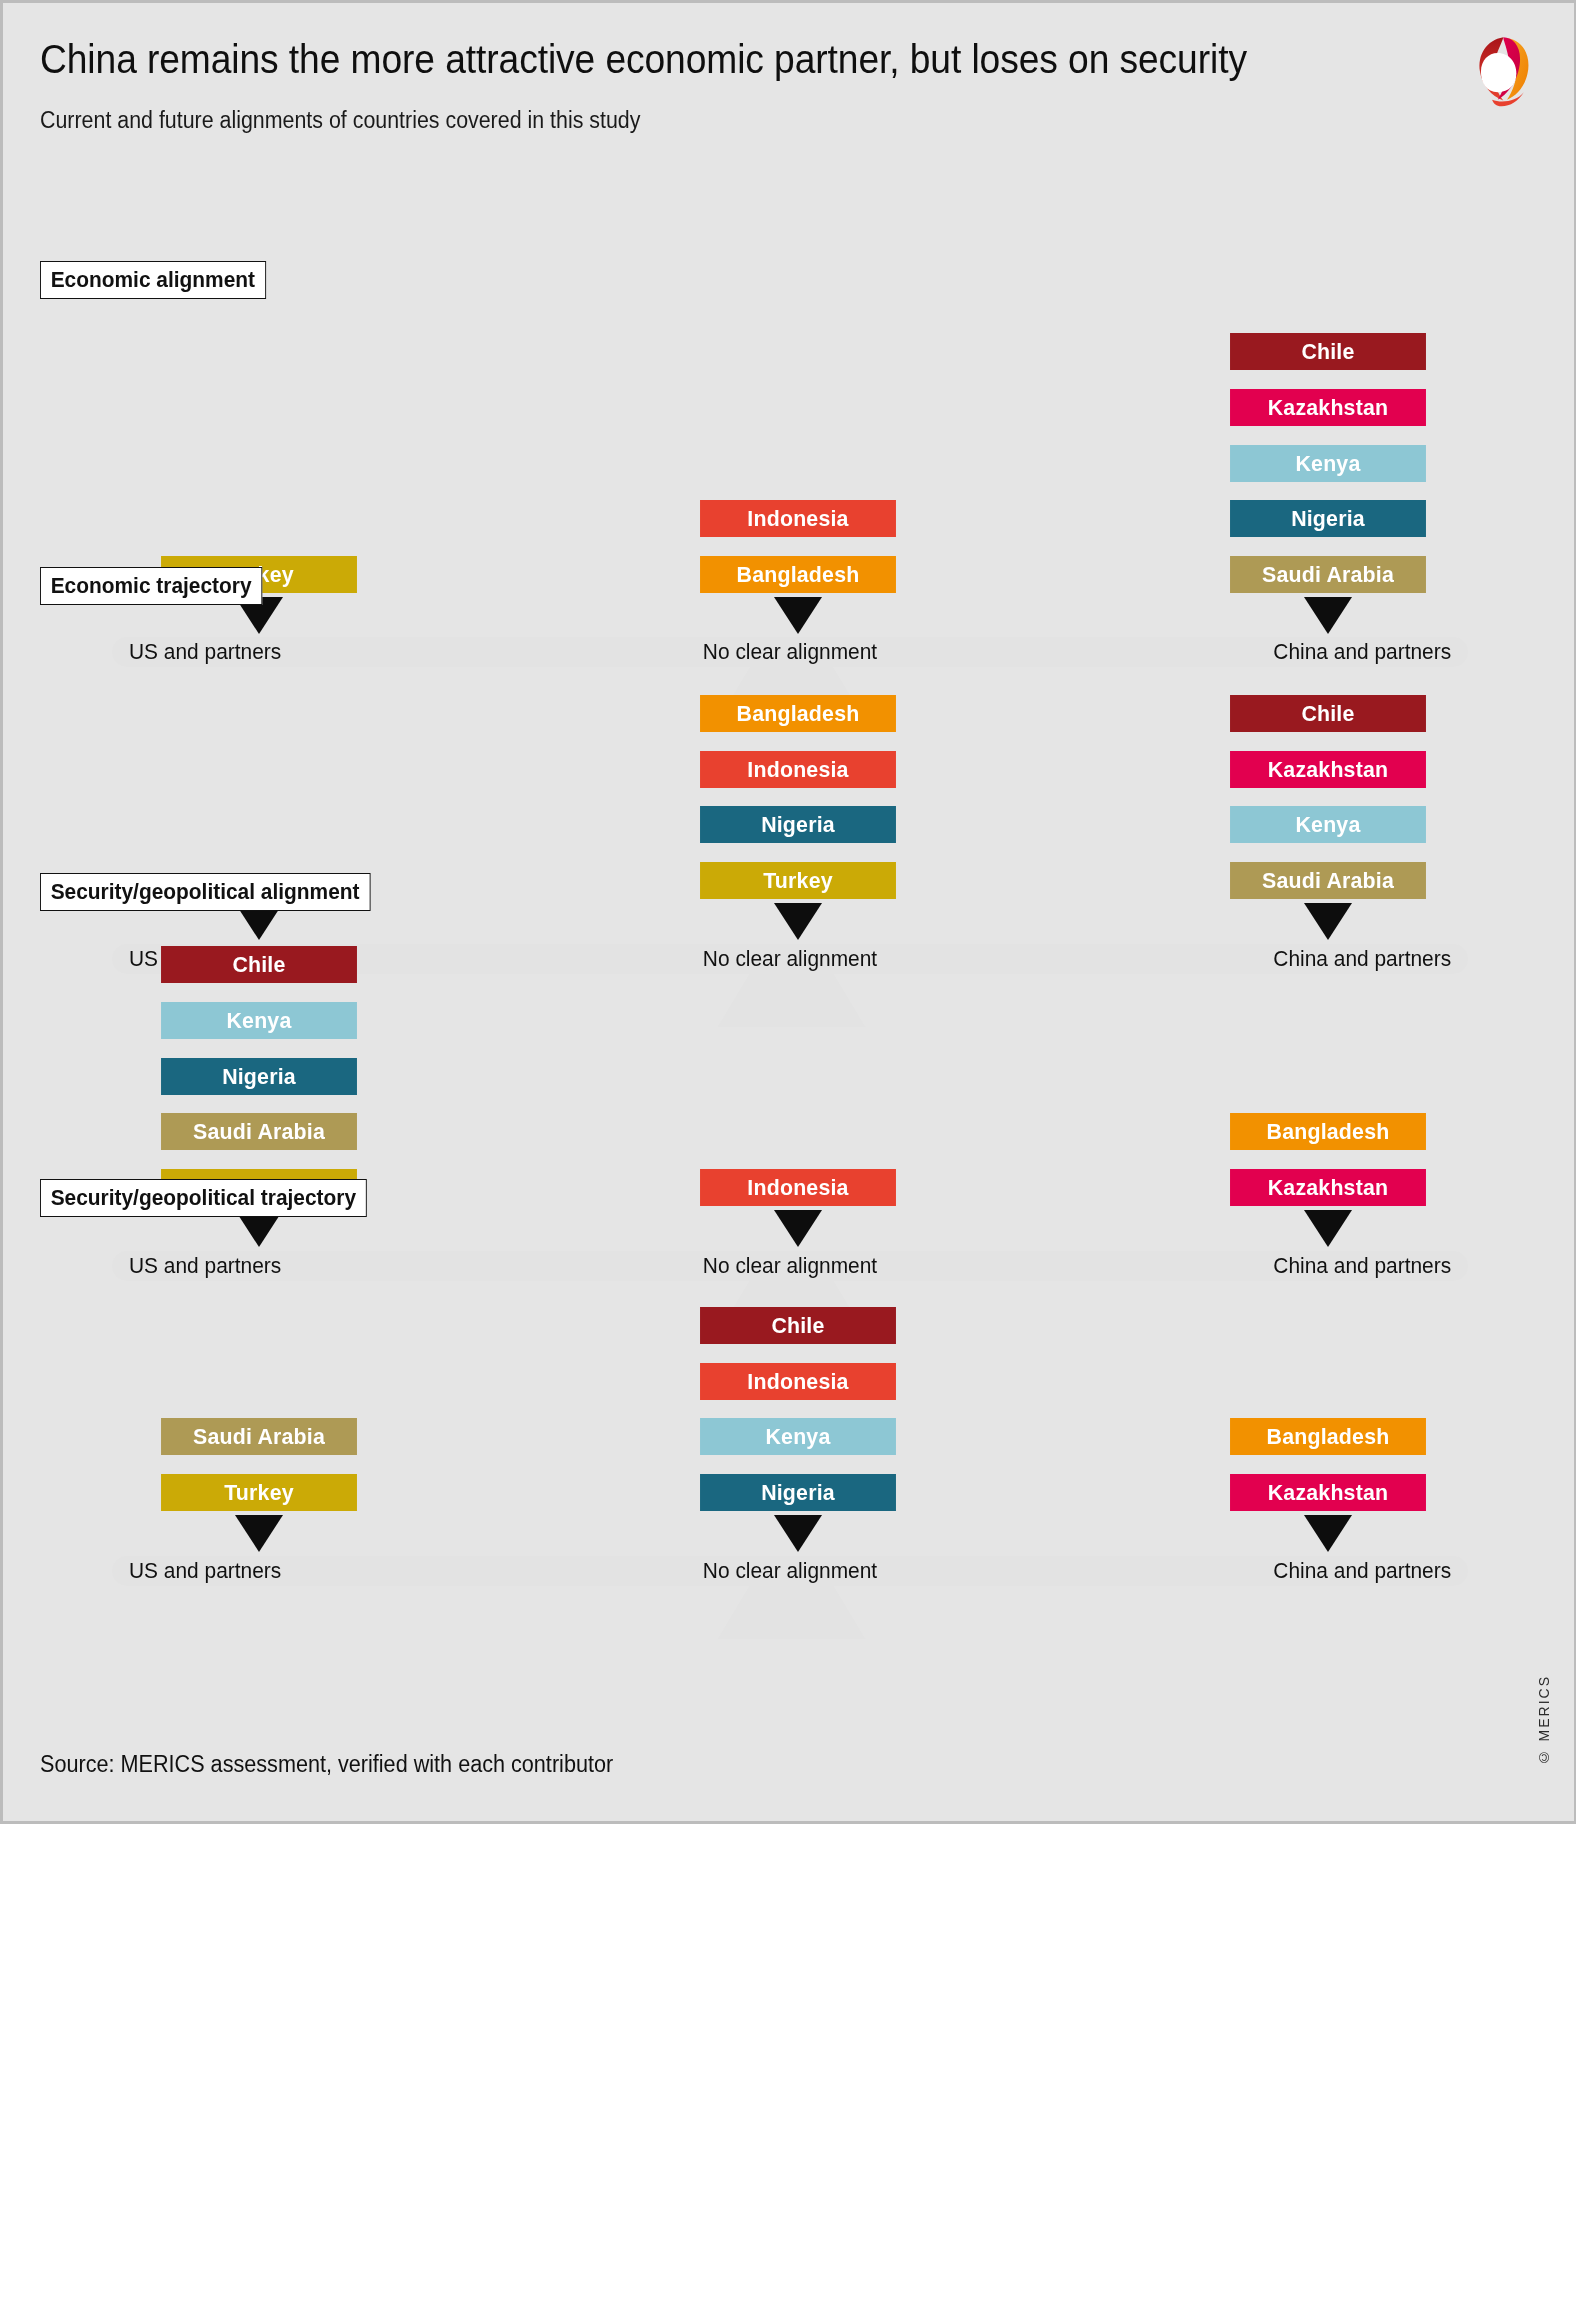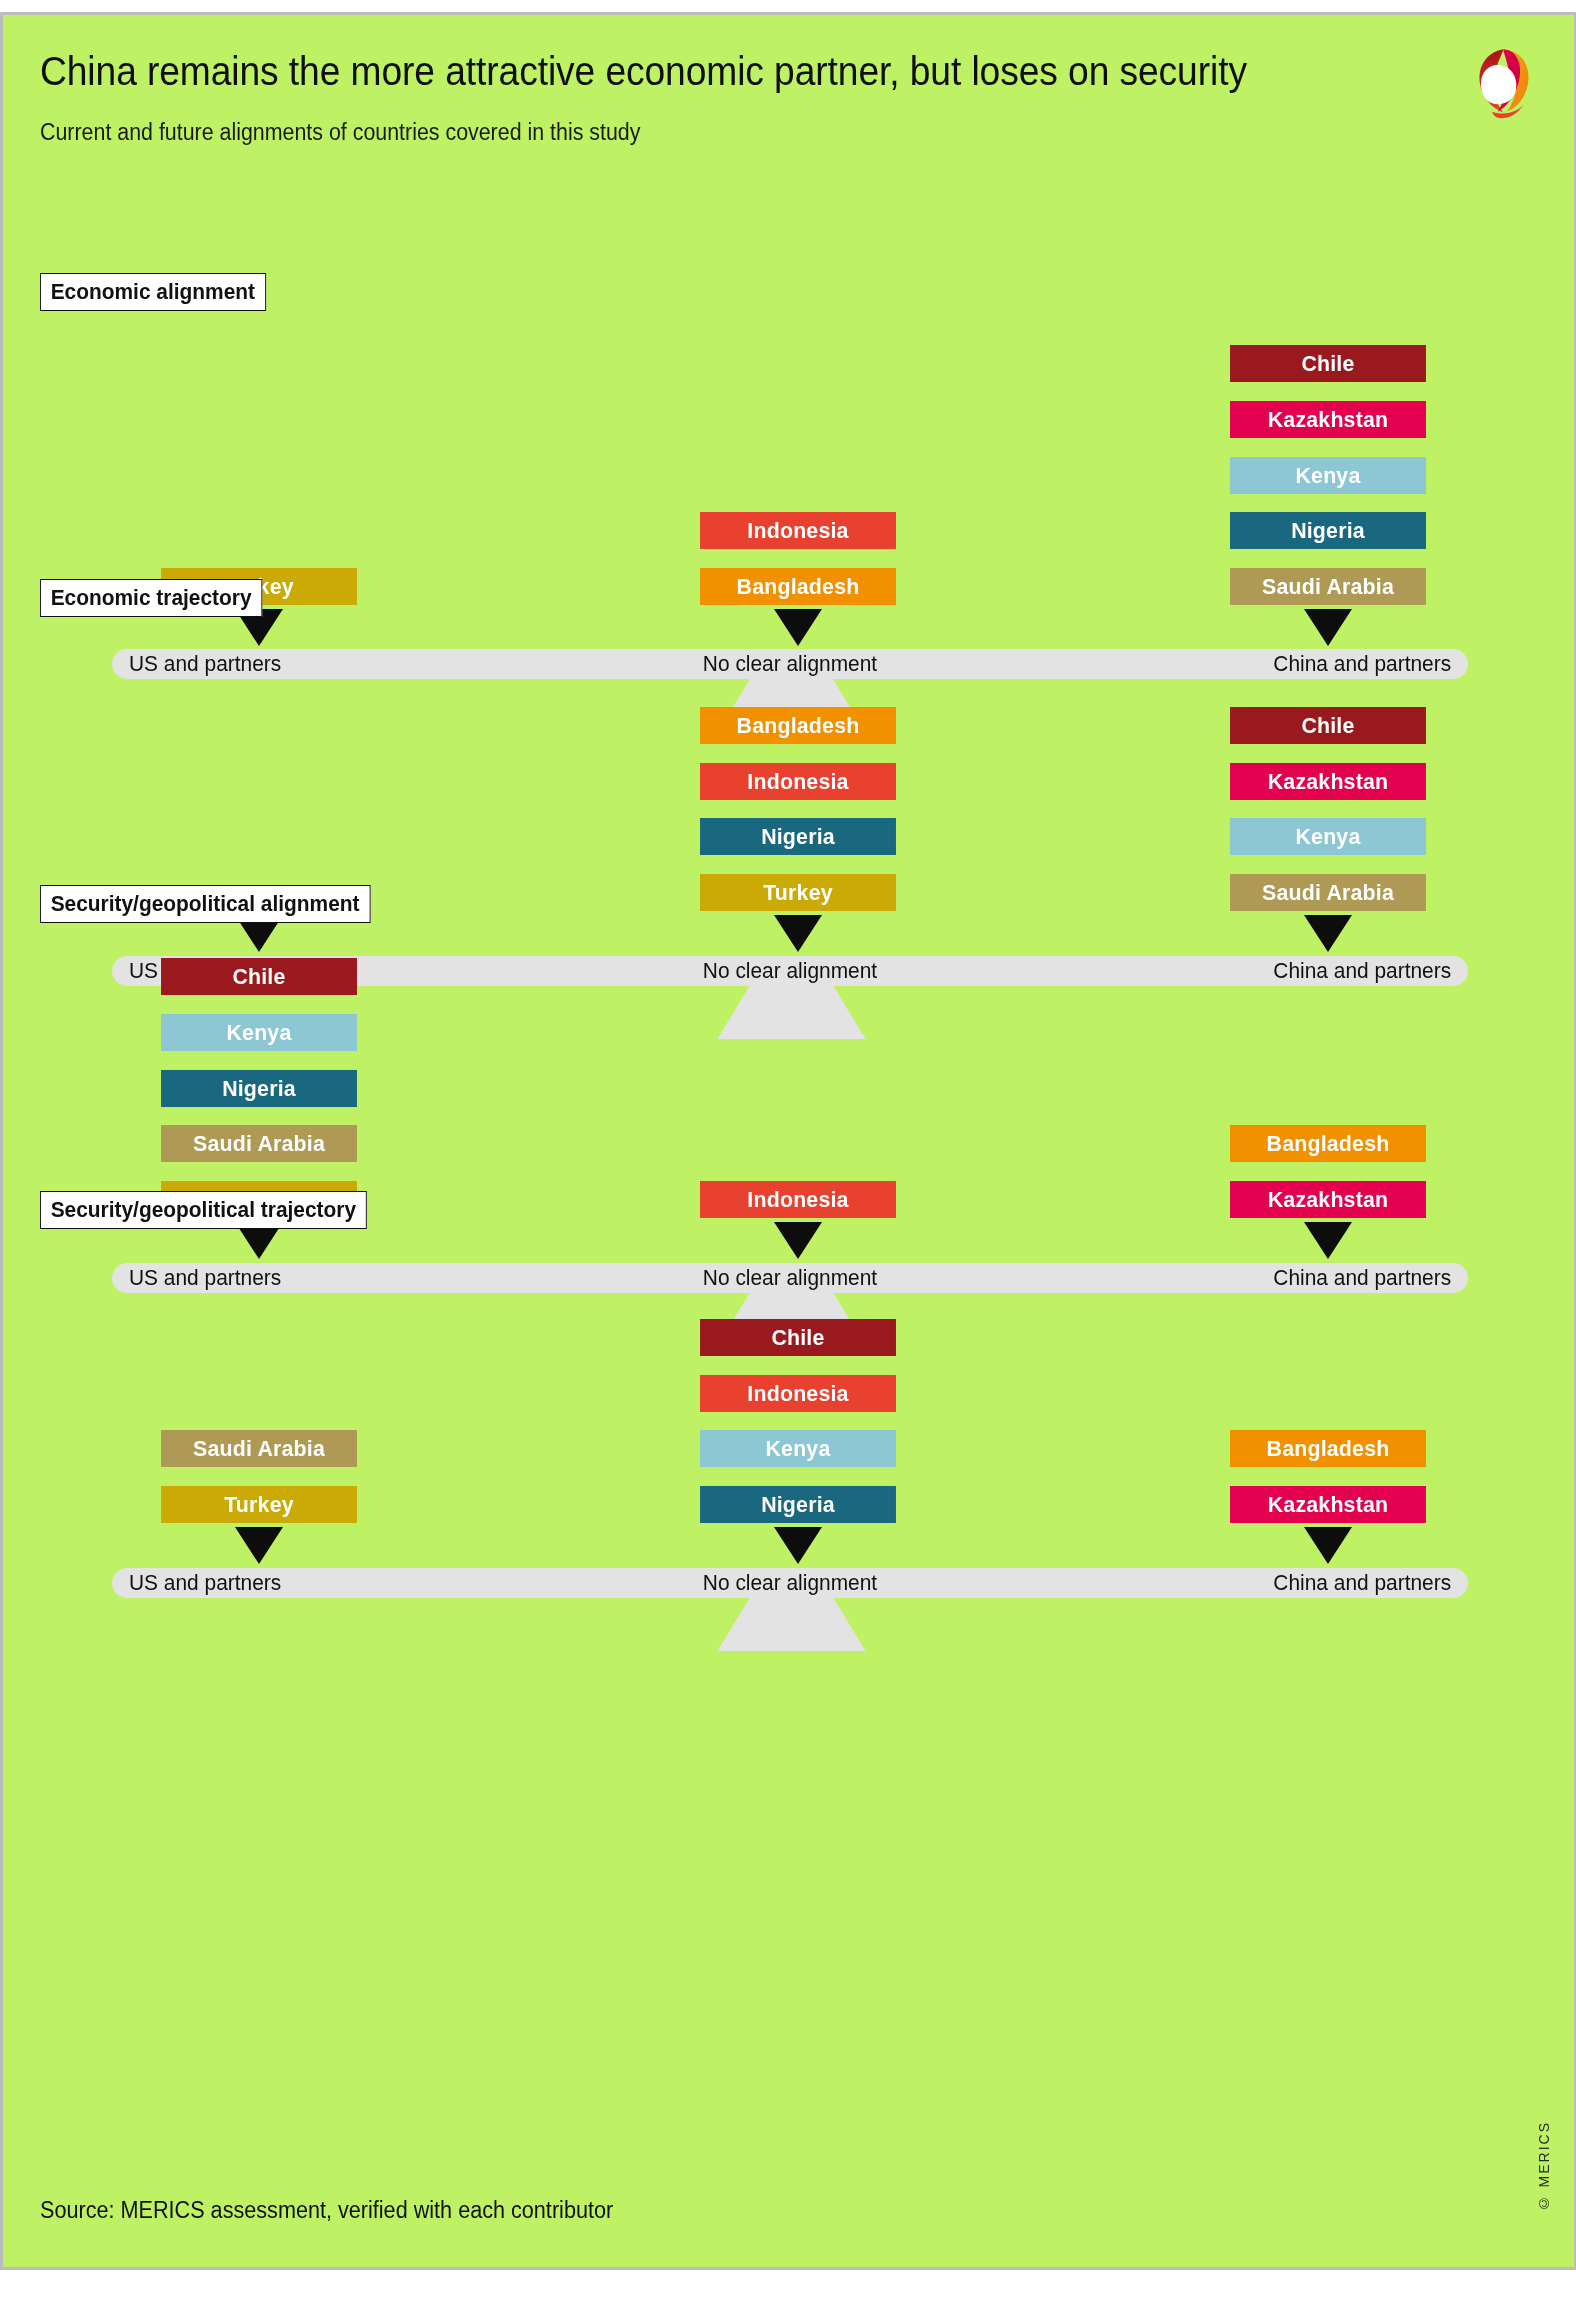--- a/index.html
+++ b/index.html
@@ -10,26 +10,25 @@
   body {
     width: 1577px;
     height: 2319px;
     font-family: "Liberation Sans", sans-serif;
     -webkit-font-smoothing: antialiased;
   }
 
   .page {
     position: relative;
     width: 1577px;
-    height: 2258px;
+    height: 1824px;
     box-sizing: border-box;
-    background: #bef264;
+    background: #e5e5e5;
     border: 3.7px solid #bcbcbc;
     overflow: hidden;
-    margin-top: 12px;
   }
 
   
   .header {
     position: absolute;
     left: 37px;
     top: 33px;
     width: 1345px;
   }
   .title {

